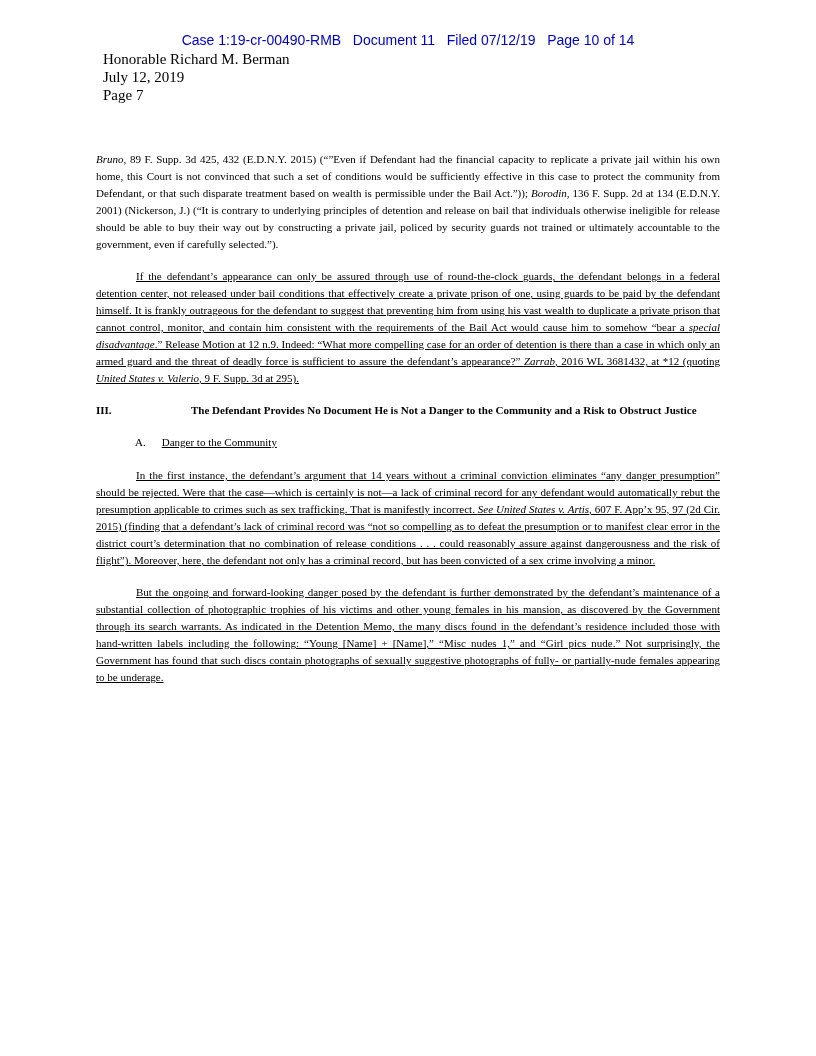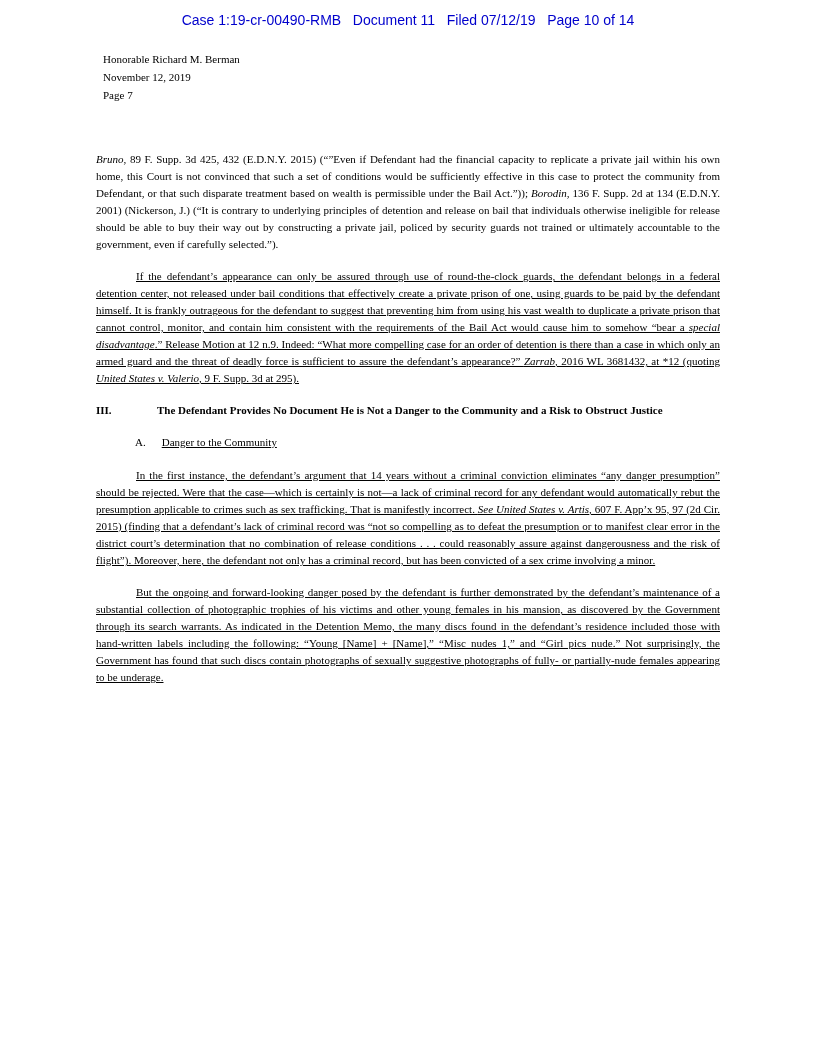--- a/index.html
+++ b/index.html
@@ -9,70 +9,71 @@
     position: relative;
     width: 816px;
     height: 1056px;
     background: #ffffff;
     color: #000000;
     font-family: "Liberation Serif", serif;
     overflow: hidden;
   }
   .case-stamp {
     position: absolute;
-    top: 12px;
+    top: 32px;
     left: 0;
     width: 100%;
     text-align: center;
     font-family: "Liberation Sans", sans-serif;
     font-size: 14px;
     white-space: pre;
   }
   .address {
     position: absolute;
     top: 50px;
     left: 103px;
-    font-size: 11px;
+    font-size: 15px;
     line-height: 18.2px;
   }
   .content {
     position: absolute;
     top: 151px;
     left: 96px;
     width: 624px;
     font-size: 11px;
     line-height: 17px;
     text-align: justify;
   }
   p.body-para { margin-bottom: 15px; }
   p.indent { text-indent: 40px; text-decoration: underline; }
   .heading {
     display: flex;
     font-weight: bold;
     text-align: left;
     margin-bottom: 15px;
+    gap: 34px;
   }
   .heading-num { flex: none; width: 61px; }
   .subheading {
     margin: 0 0 16px 39px;
     text-align: left;
   }
   .subheading-label { margin-right: 8px; }
   .u { text-decoration: underline; margin-left: 8px; }
 </style>
 </head>
 <body>
 
 <div class="page">
 
   <div class="case-stamp" style="color: rgb(0, 0, 204);">Case 1:19-cr-00490-RMB   Document 11   Filed 07/12/19   Page 10 of 14</div>
 
   <div class="address">
     <div>Honorable Richard M. Berman</div>
-    <div>November 12, 2019</div>
+    <div>July 12, 2019</div>
     <div>Page 7</div>
   </div>
 
   <div class="content">
 
     <p class="body-para"><span style="font-style: italic;">Bruno</span><span>, 89 F. Supp. 3d 425, 432 (E.D.N.Y. 2015) (“”Even if Defendant had the financial capacity to replicate a private jail within his own home, this Court is not convinced that such a set of conditions would be sufficiently effective in this case to protect the community from Defendant, or that such disparate treatment based on wealth is permissible under the Bail Act.”)); </span><span style="font-style: italic;">Borodin</span><span>, 136 F. Supp. 2d at 134 (E.D.N.Y. 2001) (Nickerson, J.) (“It is contrary to underlying principles of detention and release on bail that individuals otherwise ineligible for release should be able to buy their way out by constructing a private jail, policed by security guards not trained or ultimately accountable to the government, even if carefully selected.”).</span></p>
 
     <p class="body-para indent"><span>If the defendant’s appearance can only be assured through use of round-the-clock guards, the defendant belongs in a federal detention center, not released under bail conditions that effectively create a private prison of one, using guards to be paid by the defendant himself.  It is frankly outrageous for the defendant to suggest that preventing him from using his vast wealth to duplicate a private prison that cannot control, monitor, and contain him consistent with the requirements of the Bail Act would cause him to somehow “bear a </span><span style="font-style: italic;">special disadvantage</span><span>.”  Release Motion at 12 n.9.  Indeed: “What more compelling case for an order of detention is there than a case in which only an armed guard and the threat of deadly force is sufficient to assure the defendant’s appearance?”  </span><span style="font-style: italic;">Zarrab</span><span>, 2016 WL 3681432, at *12 (quoting </span><span style="font-style: italic;">United States v. Valerio</span><span>, 9 F. Supp. 3d at 295).</span></p>
 
     <div class="heading">

